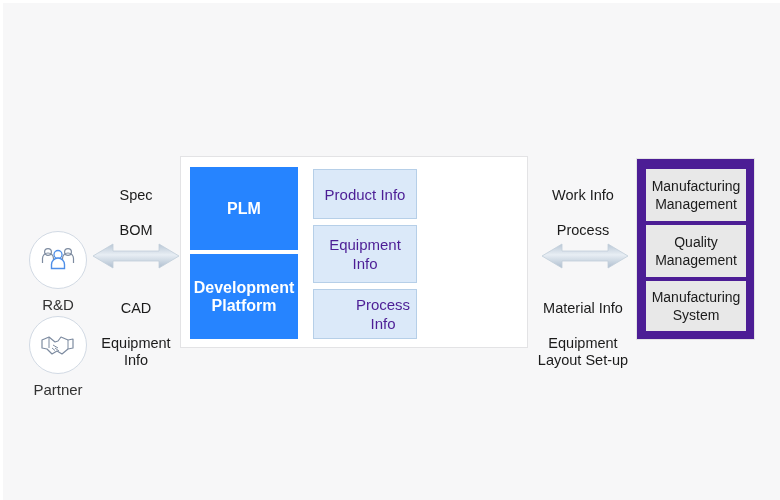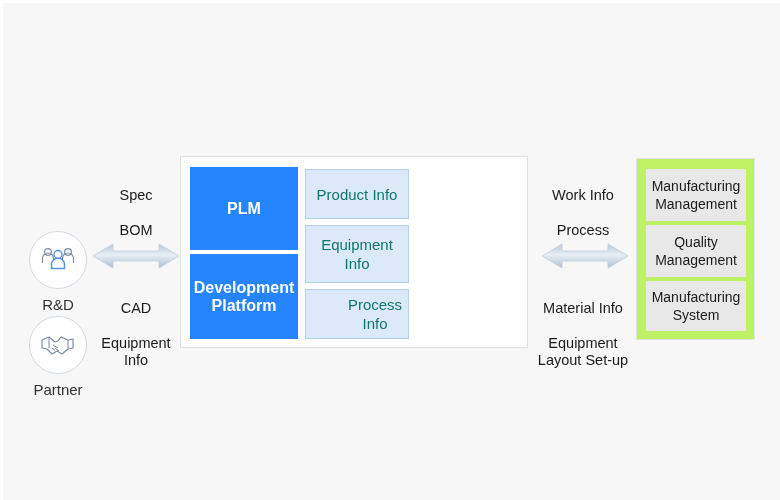--- a/index.html
+++ b/index.html
@@ -88,39 +88,40 @@
     align-items: center;
     justify-content: center;
     text-align: center;
     white-space: pre-line;
     box-sizing: border-box;
   }
   .lightblue-box {
     position: absolute;
     background: #dbe9f9;
     border: 1px solid #b6cfe8;
-    color: #0f766e;
+    color: #4c1d95;
     font-size: 15px;
     line-height: 19px;
     display: flex;
     align-items: center;
     justify-content: center;
     text-align: center;
     white-space: pre-line;
     box-sizing: border-box;
+    margin-left: 8px;
   }
 
   
   #right-panel {
     position: absolute;
     left: 633px;
     top: 155px;
     width: 119px;
     height: 182px;
-    background: #bef264;
+    background: #4c1d95;
     border: 1px solid #e3e3e5;
     box-sizing: border-box;
   }
   .gray-box {
     position: absolute;
     background: #e8e8e8;
     color: #1b1b1b;
     font-size: 14px;
     line-height: 18px;
     display: flex;

